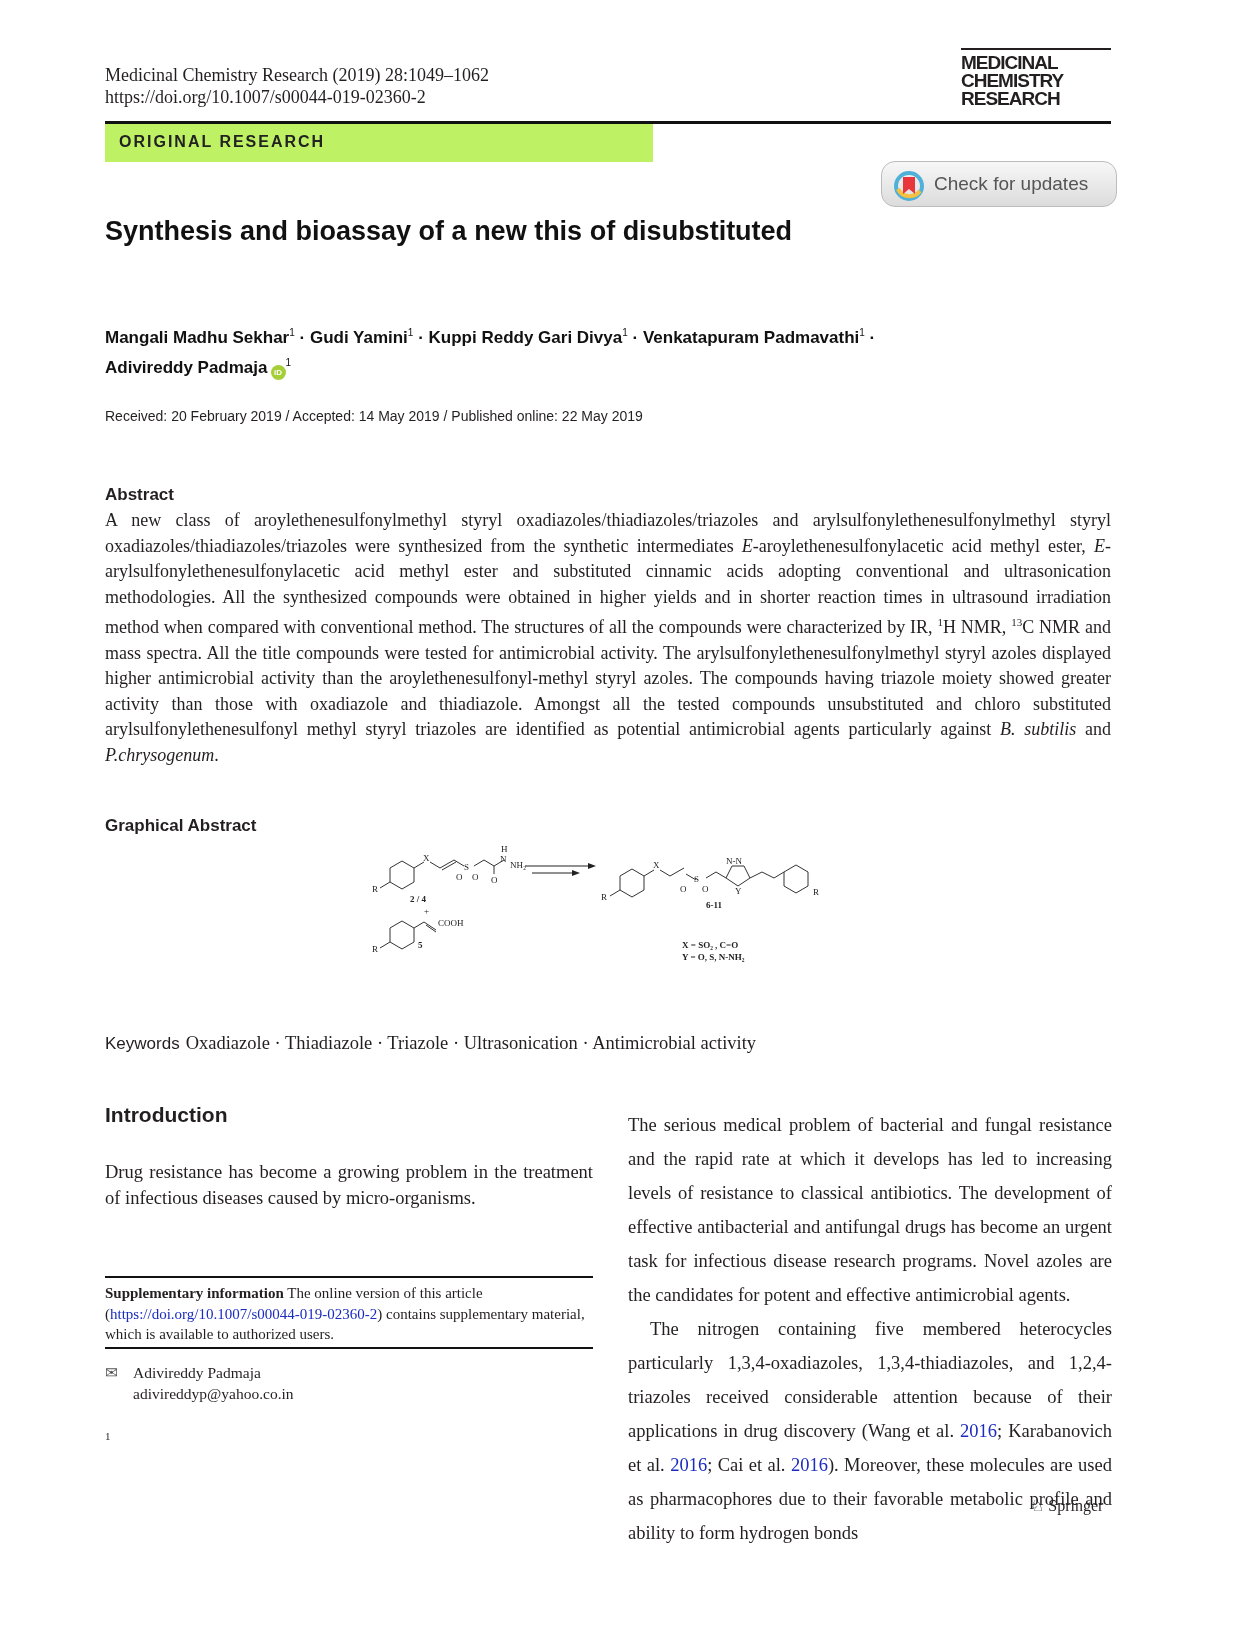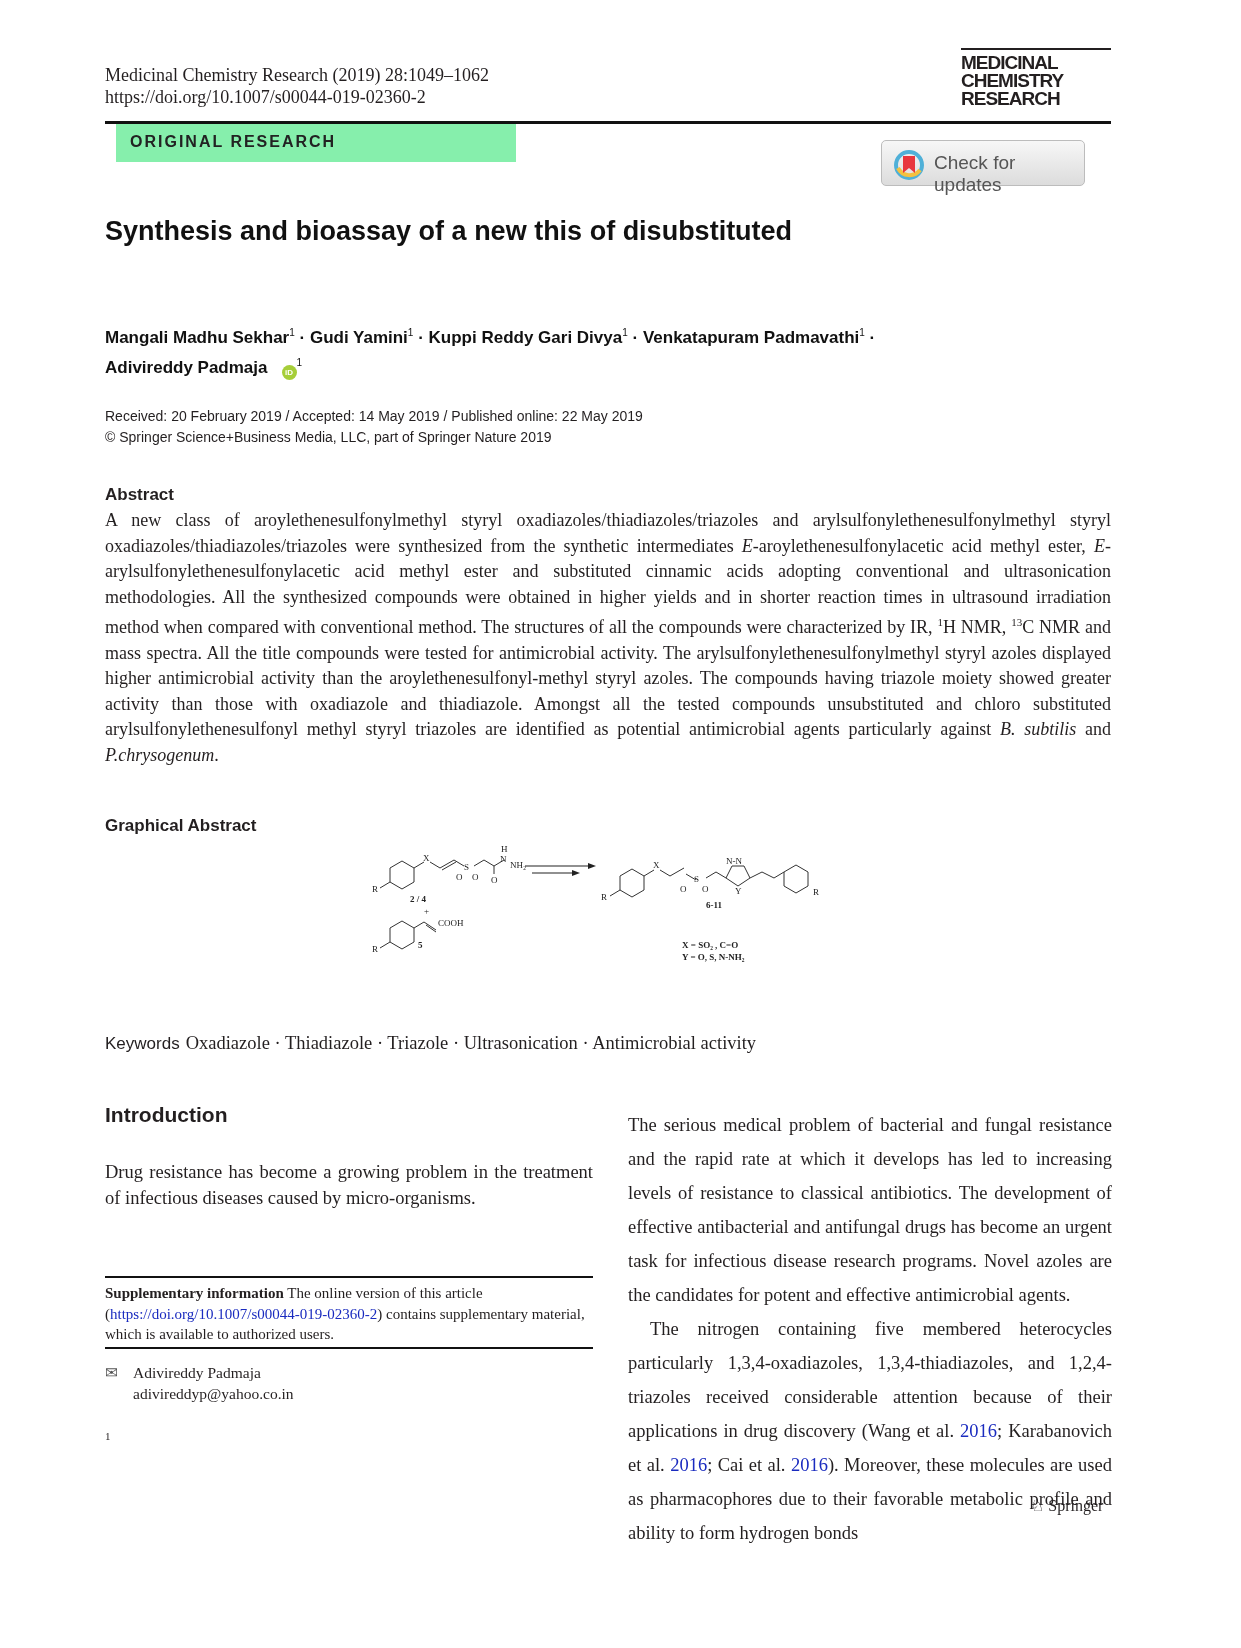--- a/index.html
+++ b/index.html
@@ -3,32 +3,32 @@
 <meta charset="utf-8">
 <style>
   html, body { margin: 0; padding: 0; background: #fff; }
   body { width: 1241px; height: 1648px; position: relative; overflow: hidden; color: #231f20; }
   .abs { position: absolute; }
 
   .journal-line { left: 105px; font-size: 18px; line-height: 22px; font-family: Liberation Serif, serif; text-align: center; }
   .logo { right: 130px; top: 48px; width: 150px; border-top: 2px solid #231f20; padding-top: 4px;
           font-family: "Liberation Sans", sans-serif; font-weight: 700; font-size: 19px; line-height: 18px; letter-spacing: -1px; text-align: left; }
   .rule-top { left: 105px; top: 121px; width: 1006px; height: 3px; background: #111; }
-  .section-band { left: 116px; top: 124px; width: 400px; height: 38px; background: #86efac; }
+  .section-band { left: 105px; top: 124px; width: 548px; height: 38px; background: #bef264; }
   .section-band span { position: absolute; left: 14px; top: 9px; font-family: "Liberation Sans", sans-serif; font-weight: 700; letter-spacing: 2px; font-size: 16px; color: #222; }
 
-  .cfu { left: 881px; top: 140px; width: 204px; height: 46px; border: 1px solid #bcbcbc; border-radius: 5px;
+  .cfu { left: 881px; top: 161px; width: 236px; height: 46px; border: 1px solid #bcbcbc; border-radius: 14px;
          background: linear-gradient(#f7f7f7, #dcdcdc); box-sizing: border-box; }
   .cfu .cfu-label { position: absolute; left: 52px; top: 11px; font-family: "Liberation Sans", sans-serif; font-size: 19px; color: #555; }
   .cfu svg { position: absolute; left: 10px; top: 7px; }
 
   .title { left: 105px; top: 212px; width: 900px; font-family: "Liberation Sans", sans-serif; font-weight: 700; font-size: 27px; line-height: 38px; color: #111; }
   .authors { left: 105px; top: 320px; width: 1010px; font-family: "Liberation Sans", sans-serif; font-weight: 700; font-size: 17px; line-height: 26px; color: #111; }
   .authors sup { font-size: 10px; font-weight: 400; }
-  .orcid { display: inline-block; width: 15px; height: 15px; border-radius: 50%; background: #a6ce39; color: #fff; font-size: 8px; line-height: 15px; text-align: center; vertical-align: -2px; font-weight: 700; margin-left: 14px; }
+  .orcid { display: inline-block; width: 15px; height: 15px; border-radius: 50%; background: #a6ce39; color: #fff; font-size: 8px; line-height: 15px; text-align: center; vertical-align: -2px; font-weight: 700; margin-left: 3px; }
 
   .dates { left: 105px; top: 406px; font-family: "Liberation Sans", sans-serif; font-size: 14px; line-height: 21px; }
 
   .abs-head { left: 105px; top: 485px; font-family: "Liberation Sans", sans-serif; font-weight: 700; font-size: 17px; }
   .abstract { left: 105px; top: 508px; width: 1006px; font-family: "Liberation Serif", serif; font-size: 18px; line-height: 25.5px; text-align: justify; }
   .abstract sup { font-size: 11px; }
 
   .ga-head { left: 105px; top: 816px; font-family: "Liberation Sans", sans-serif; font-weight: 700; font-size: 17px; }
   .scheme { left: 360px; top: 840px; width: 500px; height: 160px; }
 
@@ -86,21 +86,20 @@
   <span>·</span>
   <span><span>Kuppi Reddy Gari Divya</span><sup>1</sup></span>
   <span>·</span>
   <span><span>Venkatapuram Padmavathi</span><sup>1</sup></span>
   <span>·</span><br>
   <span><span>Adivireddy Padmaja</span><span class="orcid">iD</span><sup>1</sup></span>
 </div>
 
 <div class="abs dates">
   <div>Received: 20 February 2019 / Accepted: 14 May 2019 / Published online: 22 May 2019</div>
-  <div>© Springer Science+Business Media, LLC, part of Springer Nature 2019</div>
 </div>
 
 <div class="abs abs-head">Abstract</div>
 <div class="abs abstract"><span>A new class of aroylethenesulfonylmethyl styryl oxadiazoles/thiadiazoles/triazoles and arylsulfonylethenesulfonylmethyl styryl oxadiazoles/thiadiazoles/triazoles were synthesized from the synthetic intermediates </span><i>E</i><span>-aroylethenesulfonylacetic acid methyl ester, </span><i>E</i><span>-arylsulfonylethenesulfonylacetic acid methyl ester and substituted cinnamic acids adopting conventional and ultrasonication methodologies. All the synthesized compounds were obtained in higher yields and in shorter reaction times in ultrasound irradiation method when compared with conventional method. The structures of all the compounds were characterized by IR, </span><sup>1</sup><span>H NMR, </span><sup>13</sup><span>C NMR and mass spectra. All the title compounds were tested for antimicrobial activity. The arylsulfonylethenesulfonylmethyl styryl azoles displayed higher antimicrobial activity than the aroylethenesulfonyl-methyl styryl azoles. The compounds having triazole moiety showed greater activity than those with oxadiazole and thiadiazole. Amongst all the tested compounds unsubstituted and chloro substituted arylsulfonylethenesulfonyl methyl styryl triazoles are identified as potential antimicrobial agents particularly against </span><i>B. subtilis</i><span> and </span><i>P.chrysogenum</i><span>.</span></div>
 
 <div class="abs ga-head">Graphical Abstract</div>
 <svg class="abs scheme" viewBox="0 0 500 160" font-family="Liberation Serif, serif" font-size="9" fill="#222">
 
   <g stroke="#333" fill="none" stroke-width="1">
     <polygon points="30,28 42,21 54,28 54,42 42,49 30,42"></polygon>

